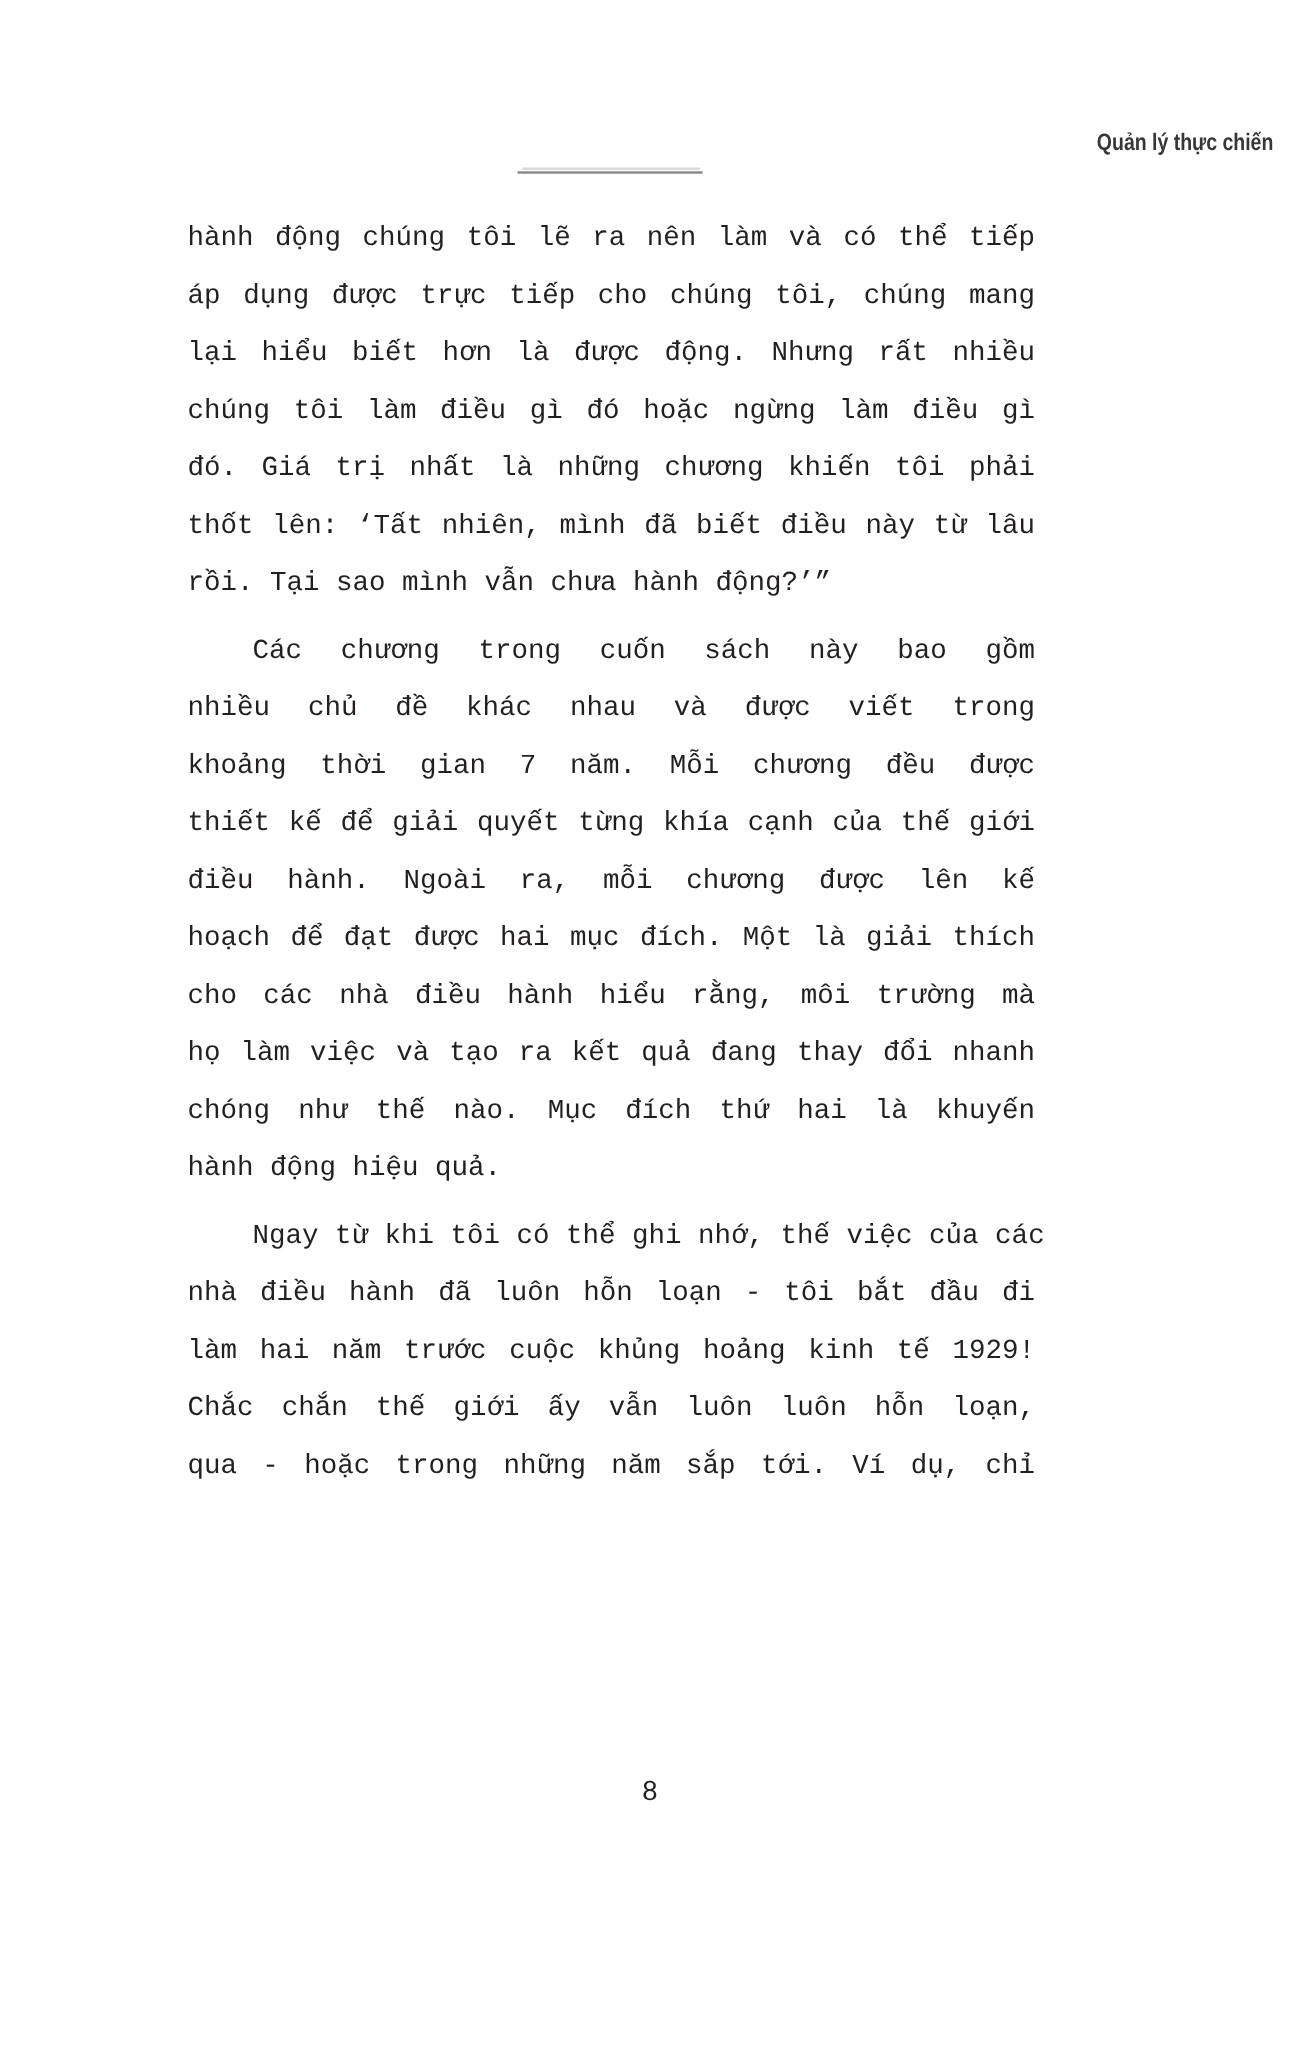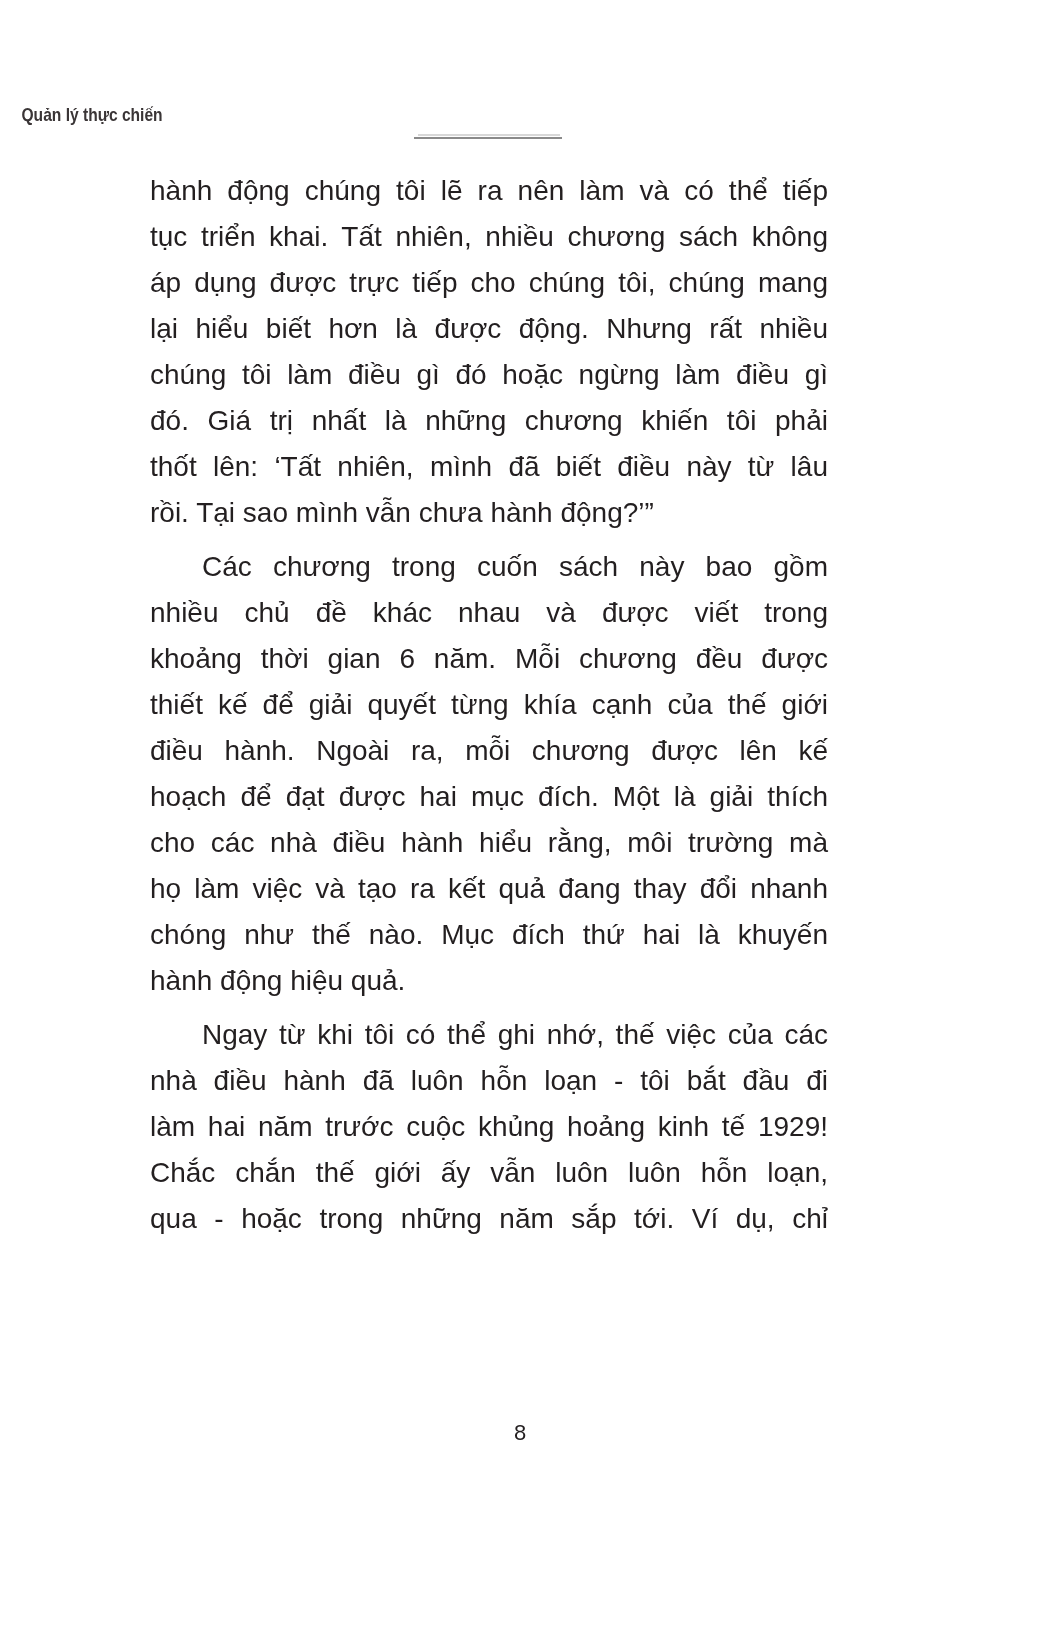--- a/index.html
+++ b/index.html
@@ -12,21 +12,21 @@
       height: 1646px;
       position: relative;
       overflow: hidden;
       color: #231f20;
     }
     .running-header {
       position: absolute;
       top: 104px;
       left: 0;
       width: 1040px;
-      text-align: left;
+      text-align: right;
     }
     .running-header-title {
       display: inline-block;
       font-family: "Liberation Sans", sans-serif;
       font-weight: bold;
       font-size: 19px;
       letter-spacing: 0px;
       color: #3a3536;
       padding: 0 6px 6px 6px;
       transform: scaleX(0.82);
@@ -46,22 +46,22 @@
       left: 418px;
       width: 142px;
       height: 2px;
       background: #d8d8d8;
     }
     .text-block {
       position: absolute;
       top: 168px;
       left: 150px;
       width: 678px;
-      font-family: Liberation Sans, sans-serif;
-      font-size: 28px;
+      font-family: Liberation Mono, monospace;
+      font-size: 22px;
       line-height: 46px;
       color: #231f20;
     }
     .para {
       margin: 0;
       text-align: justify;
       text-align-last: left;
     }
     .para + .para {
       margin-top: 8px;
@@ -94,32 +94,31 @@
 
 <div class="running-header">
   <span class="running-header-title">Quản lý thực chiến</span>
 </div>
 <div class="header-rule-shadow"></div>
 <div class="header-rule"></div>
 
 <div class="text-block">
   <p class="para">
     <span class="line">hành động chúng tôi lẽ ra nên làm và có thể tiếp</span>
-    <span class="line">tục triển khai. Tất nhiên, nhiều chương sách không</span>
     <span class="line">áp dụng được trực tiếp cho chúng tôi, chúng mang</span>
     <span class="line">lại hiểu biết hơn là được động. Nhưng rất nhiều</span>
     <span class="line">chúng tôi làm điều gì đó hoặc ngừng làm điều gì</span>
     <span class="line">đó. Giá trị nhất là những chương khiến tôi phải</span>
     <span class="line">thốt lên: ‘Tất nhiên, mình đã biết điều này từ lâu</span>
     <span class="line last">rồi. Tại sao mình vẫn chưa hành động?’”</span>
   </p>
   <p class="para indent">
     <span class="line">Các chương trong cuốn sách này bao gồm</span>
     <span class="line">nhiều chủ đề khác nhau và được viết trong</span>
-    <span class="line">khoảng thời gian 6 năm. Mỗi chương đều được</span>
+    <span class="line">khoảng thời gian 7 năm. Mỗi chương đều được</span>
     <span class="line">thiết kế để giải quyết từng khía cạnh của thế giới</span>
     <span class="line">điều hành. Ngoài ra, mỗi chương được lên kế</span>
     <span class="line">hoạch để đạt được hai mục đích. Một là giải thích</span>
     <span class="line">cho các nhà điều hành hiểu rằng, môi trường mà</span>
     <span class="line">họ làm việc và tạo ra kết quả đang thay đổi nhanh</span>
     <span class="line">chóng như thế nào. Mục đích thứ hai là khuyến</span>
     <span class="line last">hành động hiệu quả.</span>
   </p>
   <p class="para indent">
     <span class="line">Ngay từ khi tôi có thể ghi nhớ, thế việc của các</span>

